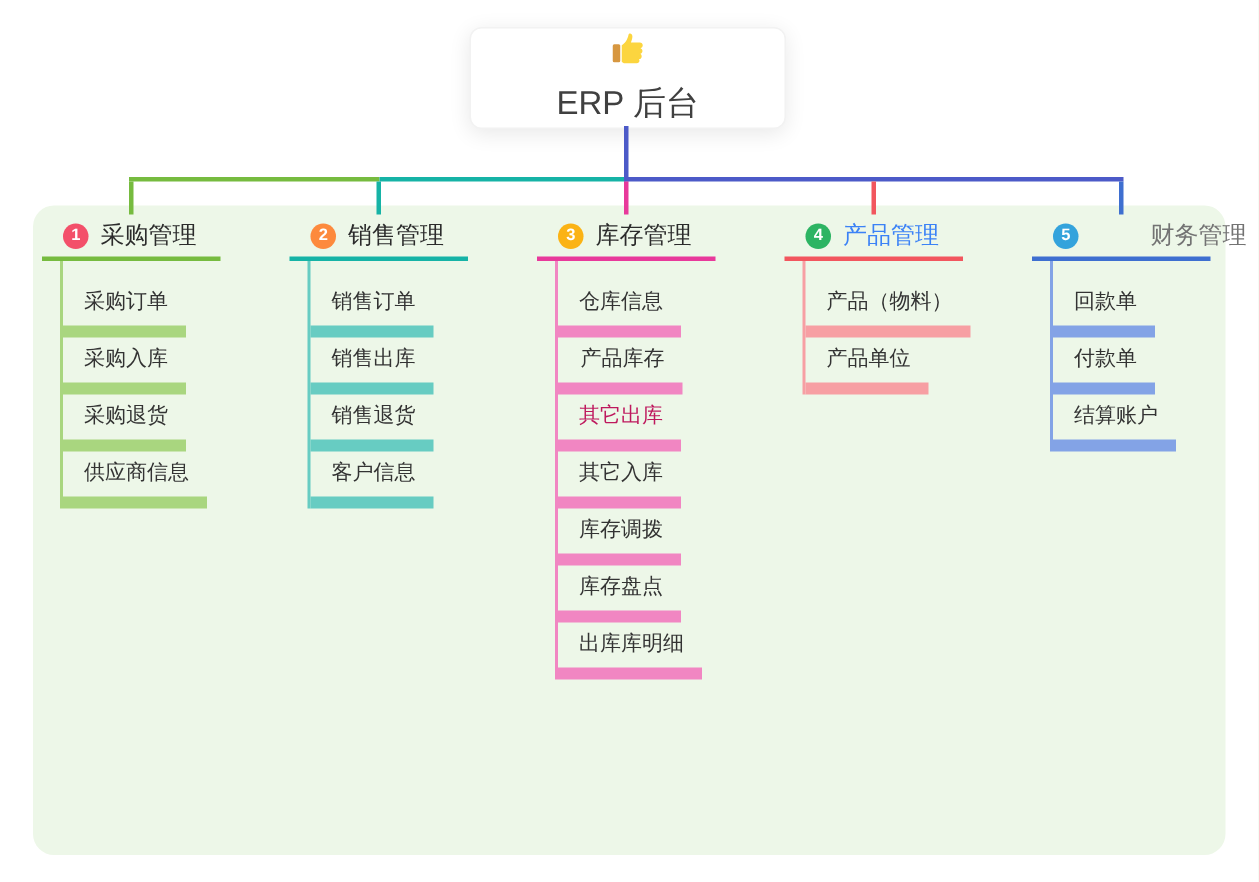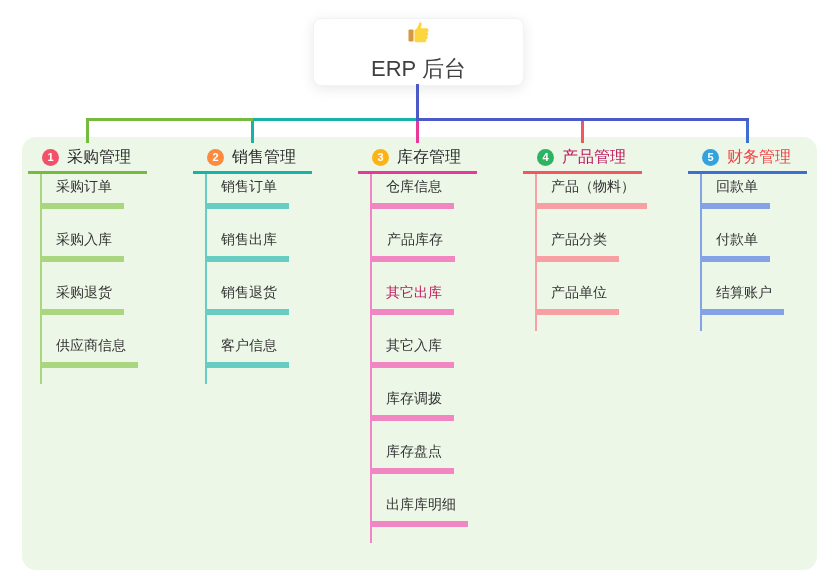--- a/index.html
+++ b/index.html
@@ -26,26 +26,26 @@
     padding-left:14px;box-sizing:border-box;
     border-bottom:3px solid #000;cursor:pointer;
   }
   .badge{
     width:17px;height:17px;border-radius:50%;flex:0 0 17px;
     display:flex;align-items:center;justify-content:center;
     color:#fff;font-size:11px;font-weight:bold;line-height:1;
   }
   .branch-label{font-size:16px;color:#2b2b2b;white-space:nowrap;}
   .children{margin-left:12px;border-left:2px solid #ccc;}
-  .child{height:53px;position:relative;}
+  .child{height:38px;position:relative;}
   .child:first-child{height:51px;}
   .child-label{
-    position:absolute;bottom:16px;left:0;white-space:nowrap;
+    position:absolute;bottom:0;left:0;white-space:nowrap;
     font-size:14px;color:#333333;
-    padding:0 12px 7px 14px;border-bottom:6px solid #be185d;
+    padding:0 12px 7px 14px;border-bottom:8px solid #be185d;
     cursor:pointer;
   }
 </style>
 </head>
 <body style="background: rgb(255, 255, 255);">
 
 <div class="panel" style="background: rgb(237, 247, 232);"></div>
 
 <div class="root-card" style="color: #404040; flex-direction: column;">
   <svg width="24" height="24" viewBox="0 0 24 24" aria-hidden="true">
@@ -132,38 +132,35 @@
           <span class="child-label" style="border-bottom-color: rgb(241, 134, 194); color: rgb(51, 51, 51);">库存盘点</span>
         </div>
         <div class="child">
           <span class="child-label" style="border-bottom-color: rgb(241, 134, 194); color: rgb(51, 51, 51);">出库库明细</span>
         </div>
       </div>
     </div>
     <div class="branch" style="left: 523px; top: 143px;">
       <div class="branch-title" style="border-bottom-color: rgb(242, 86, 94);">
         <span class="badge" style="background: rgb(45, 180, 99);">4</span>
-        <span class="branch-label" style="color: #be185d;">产品管理</span>
+        <span class="branch-label" style="color: #3b82f6;">产品管理</span>
       </div>
       <div class="children" style="border-left-color: rgb(247, 159, 163);">
         <div class="child">
           <span class="child-label" style="border-bottom-color: rgb(247, 159, 163); color: rgb(51, 51, 51);">产品（物料）</span>
-        </div>
-        <div class="child">
-          <span class="child-label" style="border-bottom-color: rgb(247, 159, 163); color: rgb(51, 51, 51);">产品分类</span>
         </div>
         <div class="child">
           <span class="child-label" style="border-bottom-color: rgb(247, 159, 163); color: rgb(51, 51, 51);">产品单位</span>
         </div>
       </div>
     </div>
     <div class="branch" style="left: 688px; top: 143px;">
       <div class="branch-title" style="border-bottom-color: rgb(62, 111, 208);">
         <span class="badge" style="background: rgb(52, 163, 220);">5</span>
-        <span class="branch-label" style="color: #ef4444;">财务管理</span>
+        <span class="branch-label" style="color: #737373; margin-left: 40px;">财务管理</span>
       </div>
       <div class="children" style="border-left-color: rgb(131, 163, 230);">
         <div class="child">
           <span class="child-label" style="border-bottom-color: rgb(131, 163, 230); color: rgb(51, 51, 51);">回款单</span>
         </div>
         <div class="child">
           <span class="child-label" style="border-bottom-color: rgb(131, 163, 230); color: rgb(51, 51, 51);">付款单</span>
         </div>
         <div class="child">
           <span class="child-label" style="border-bottom-color: rgb(131, 163, 230); color: rgb(51, 51, 51);">结算账户</span>

